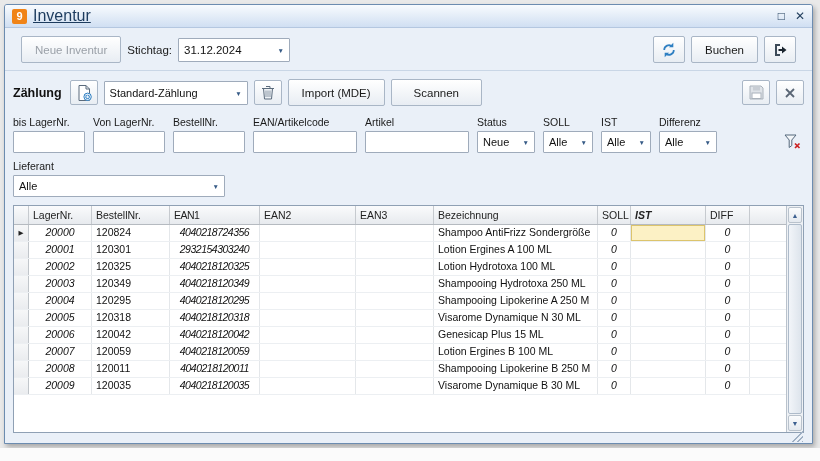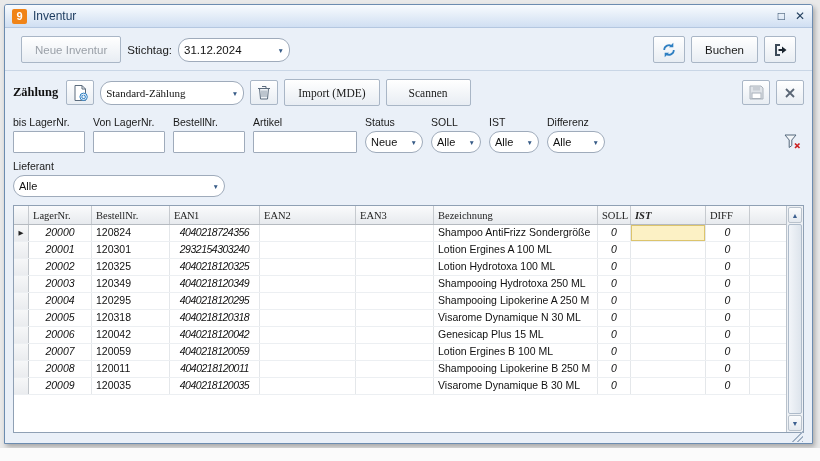--- a/index.html
+++ b/index.html
@@ -9,21 +9,21 @@
 
   .window { position:absolute; left:4px; top:4px; width:809px; height:440px;
             border:1px solid #6c8cb0; border-radius:3px 3px 0 0; background:#eaf0f8;
             box-shadow:2px 3px 5px rgba(0,0,0,.28); display:flex; flex-direction:column; }
 
   .titlebar { height:23px; flex:0 0 23px; background:linear-gradient(#f8fbfe,#d0dff2);
               border-bottom:1px solid #b4c7e0; border-radius:2px 2px 0 0;
               display:flex; align-items:center; padding:0 7px; }
   .appicon { width:15px; height:15px; background:#f08418; color:#fff; font-weight:bold; font-size:11px;
              display:flex; align-items:center; justify-content:center; border-radius:2px; margin-right:6px; }
-  .title { font-size:12px; color:#1c3b5e; }
+  .title { font-size:16px; color:#1c3b5e;text-decoration:underline; }
   .winbtns { margin-left:auto; display:flex; gap:10px; color:#24415f; }
   .winbtn { font-size:12px; line-height:1; cursor:default; }
 
   .content { flex:1; display:flex; flex-direction:column; padding:5px 8px 0; min-height:0; }
 
   .rowbar { display:flex; align-items:center; gap:6px; }
   .toolbar { padding:3px 8px 7px; }
   .sep { border-top:1px solid #c9d6e6; margin:0 -8px; }
 
   .btn { height:27px; padding:0 13px; background:linear-gradient(#ffffff,#e8edf3);
@@ -32,47 +32,47 @@
   .btn.disabled { color:#9aa0a8; }
   .iconbtn { width:32px; padding:0; }
   .iconbtn.sm { width:28px; height:25px; }
   .flatbtn { border:none; background:transparent; padding:0; width:24px; height:24px;
              display:inline-flex; align-items:center; justify-content:center; }
 
   label.inline { font-size:11.5px; color:#1a1a1a; }
 
   .combo { height:22px; background:#fff; border:1px solid #9fabbb; position:relative;
            display:inline-flex; align-items:center; font-size:11px; color:#111;
-           padding:0 18px 0 5px; border-radius:11px; }
+           padding:0 18px 0 5px; border-radius:1px; }
   .combo .arr { position:absolute; right:5px; top:50%; transform:translateY(-50%);
                 font-size:6.5px; color:#365a86; }
   .combo.date { height:24px; width:112px; font-size:11.5px; }
 
-  .zrow { padding:8px 0 5px;font-family:Liberation Serif, serif; }
+  .zrow { padding:8px 0 5px; }
   .zlabel { font-weight:bold; font-size:12.5px; color:#111; margin-right:2px; }
   .combo.ztype { width:144px; height:24px; }
 
   .filters { display:flex; align-items:flex-end; gap:8px; margin-top:5px; }
   .fgroup { display:flex; flex-direction:column; gap:3px; }
   .flabel { font-size:10.5px; color:#1a1a1a; white-space:nowrap; }
   .finput { height:22px; border:1px solid #9fabbb; background:#fff; border-radius:1px;
             font-family:inherit; font-size:11px; padding:0 4px; }
   .w72{width:72px} .w104{width:104px} .w58{width:58px} .w50{width:50px}
   .spacer { flex:1; }
 
   .lieferant { margin-top:7px; }
   .combo.lief { width:212px; }
 
   .tablewrap { flex:1; margin-top:8px; border:1px solid #8fa0b4; background:#fff;
                display:flex; min-height:0; overflow:hidden; }
   .grid { flex:1; display:flex; flex-direction:column; overflow:hidden; }
   .gheader { display:flex; flex:0 0 19px; background:linear-gradient(#fafbfc,#e7eaee);
              border-bottom:1px solid #b5bac0; font-size:10.5px; color:#222; }
   .hcell { border-right:1px solid #c6cacf; padding:0 4px; display:flex; align-items:center;
-           white-space:nowrap; overflow:hidden;font-family:Liberation Serif, serif; }
+           white-space:nowrap; overflow:hidden; }
   .hcell.ist-h { font-style:italic; font-weight:bold; }
   .gbody { flex:1; overflow:hidden; }
   .trow { display:flex; height:17px; font-size:10.5px; color:#111; border-bottom:1px solid #eceff2; }
   .cell { padding:1px 4px; border-right:1px solid #e4e7ea; white-space:nowrap; overflow:hidden; }
   .c-rowsel { width:15px; flex:0 0 15px; padding:0; display:flex; align-items:center; justify-content:center; }
   .trow .c-rowsel { background:linear-gradient(#f6f7f8,#eaecef); border-right:1px solid #c0c5ca;
                     font-size:6.5px; color:#222; }
   .c-lager{width:63px;flex:0 0 63px} .c-bestell{width:78px;flex:0 0 78px}
   .c-ean1{width:90px;flex:0 0 90px;letter-spacing:-0.5px} .c-ean2{width:96px;flex:0 0 96px}
   .c-ean3{width:78px;flex:0 0 78px} .c-bez{width:164px;flex:0 0 164px}
@@ -196,20 +196,24 @@
         <span class="flabel">bis LagerNr.</span>
         <input class="finput w72" style="">
       </div>
       <div class="fgroup">
         <span class="flabel">Von LagerNr.</span>
         <input class="finput w72" style="">
       </div>
       <div class="fgroup">
         <span class="flabel">BestellNr.</span>
         <input class="finput w72" style="">
+      </div>
+      <div class="fgroup">
+        <span class="flabel">EAN/Artikelcode</span>
+        <input class="finput w104" style="">
       </div>
       <div class="fgroup">
         <span class="flabel">Artikel</span>
         <input class="finput w104" style="">
       </div>
       <div class="fgroup">
         <span class="flabel">Status</span>
         <div class="combo w58">
           <span>Neue</span>
           <span class="arr">▼</span>

